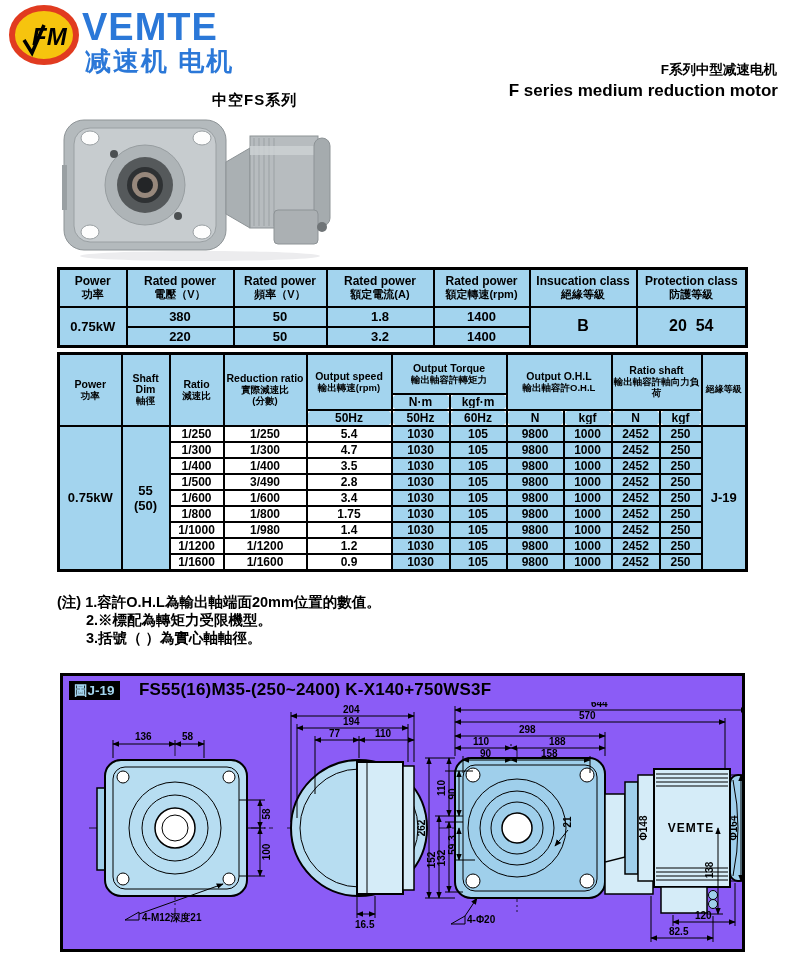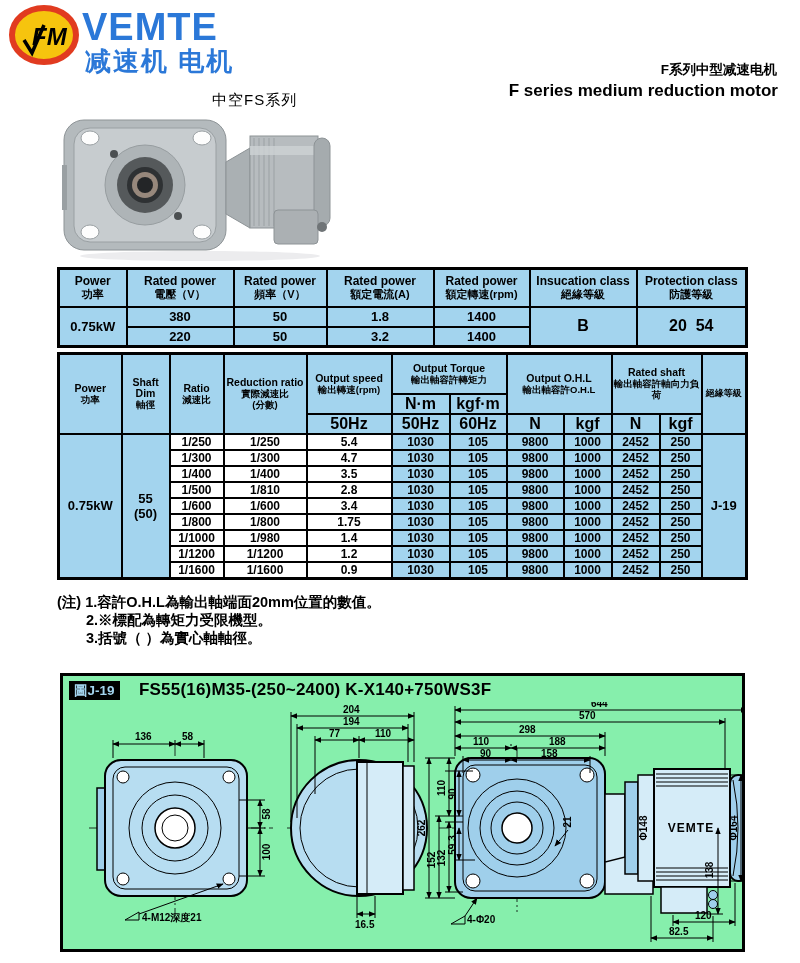--- a/index.html
+++ b/index.html
@@ -5,49 +5,49 @@
   html,body{margin:0;padding:0;background:#fff;}
   .page{position:relative;width:800px;height:963px;background:#fff;overflow:hidden;
         font-family:"Liberation Sans",sans-serif;color:#000;}
   .abs{position:absolute;}
 
   
   .brand-name{left:82px;top:6px;font-size:38px;font-weight:bold;color:var(--brand_blue);letter-spacing:1px;}
   .brand-sub{left:85px;top:44px;font-size:26px;font-weight:bold;color:var(--brand_blue);letter-spacing:2px;}
   .title-en{right:22px;top:43px;font-size:17px;font-weight:600;margin-top:38px;}
   .title-zh{right:23px;top:61px;font-size:13.5px;font-weight:bold;}
-  .series-label{left:212px;top:91px;font-size:15px;font-weight:normal;letter-spacing:1px;}
+  .series-label{left:212px;top:91px;font-size:15px;font-weight:bold;letter-spacing:1px;}
 
   
   table{border-collapse:collapse;table-layout:fixed;}
   .spec,.ratio{position:absolute;left:57px;width:688px;border:3px solid #000;}
   .spec{top:267px;}
   .ratio{top:352px;}
   .spec td,.ratio td{border:2px solid #000;text-align:center;vertical-align:middle;
         padding:0;font-weight:bold;background:var(--table_blue);overflow:hidden;}
   .h-en{display:block;font-size:12px;line-height:13px;}
   .h-zh{display:block;font-size:11px;line-height:13px;}
   .ratio .h-en{font-size:10.5px;line-height:11px;}
   .ratio .h-zh{font-size:9.5px;line-height:11px;}
   .spec tr.h{height:38px;} .spec tr.d{height:20px;font-size:13px;}
   .ratio tr.h1{height:40px;} .ratio tr.h2{height:13px;} .ratio tr.h3{height:14px;}
   .ratio tr.dr{height:16px;font-size:12px;}
-  .ratio .sub{font-size:16px;}
+  .ratio .sub{font-size:12px;border-radius:7px;}
   .c-white{background:#fff !important;}
   .c-blue{background:var(--table_blue);}
   .big{font-size:13px;line-height:15px;}
   .ref{font-size:13px;}
   .dim-h{font-size:9px;white-space:nowrap;}
 
   
   .notes{left:57px;top:568px;font-size:14.5px;font-weight:bold;line-height:18px;margin-top:25px;}
   .notes .ind{padding-left:29px;}
 
   
-  .panel{left:60px;top:673px;width:679px;height:273px;border:3px solid #000;background:#86efac;}
+  .panel{left:60px;top:673px;width:679px;height:273px;border:3px solid #000;background:#8b5cf6;}
   .dwg-ref-box{position:absolute;left:6px;top:5px;background:#000;color:var(--table_blue);
         font-weight:bold;font-size:13.5px;padding:2px 5px;line-height:15px;}
   .dwg-model{position:absolute;left:76px;top:4px;font-weight:bold;font-size:17px;letter-spacing:0.2px;}
   .dwg-svg{position:absolute;left:0;top:26px;}
 
   svg text.dimtxt{font-size:10px;font-weight:600;fill:#000;font-family:"Liberation Sans",sans-serif;}
   svg .thin{stroke:#000;stroke-width:1;fill:none;}
   svg .dl{stroke:#000;stroke-width:1;fill:none;marker-start:url(#ar);marker-end:url(#ar);}
   svg .cl{stroke:#000;stroke-width:0.8;fill:none;stroke-dasharray:10 3 2 3;}
 </style>
@@ -200,21 +200,21 @@
           </td>
       <td colspan="2">
             <span class="h-en">Output Torque</span>
             <span class="h-zh">輸出軸容許轉矩力</span>
           </td>
       <td colspan="2" rowspan="2">
             <span class="h-en">Output O.H.L</span>
             <span class="h-zh">輸出軸容許O.H.L</span>
           </td>
       <td colspan="2" rowspan="2">
-            <span class="h-en">Rated shaft</span>
+            <span class="h-en">Ratio shaft</span>
             <span class="h-zh">輸出軸容許軸向力負荷</span>
           </td>
       <td rowspan="3" class="dim-h">絕緣等級</td>
     </tr>
     <tr class="h2">
       <td class="sub">N·m</td>
       <td class="sub">kgf·m</td>
     </tr>
     <tr class="h3">
       <td class="sub">50Hz</td>
@@ -258,21 +258,21 @@
           <td class="c-white">3.5</td>
           <td class="c-blue">1030</td>
           <td class="c-blue">105</td>
           <td class="c-blue">9800</td>
           <td class="c-blue">1000</td>
           <td class="c-blue">2452</td>
           <td class="c-blue">250</td>
         </tr>
         <tr class="dr">
           <td class="c-white">1/500</td>
-          <td class="c-white">1/810</td>
+          <td class="c-white">3/490</td>
           <td class="c-white">2.8</td>
           <td class="c-blue">1030</td>
           <td class="c-blue">105</td>
           <td class="c-blue">9800</td>
           <td class="c-blue">1000</td>
           <td class="c-blue">2452</td>
           <td class="c-blue">250</td>
         </tr>
         <tr class="dr">
           <td class="c-white">1/600</td>

